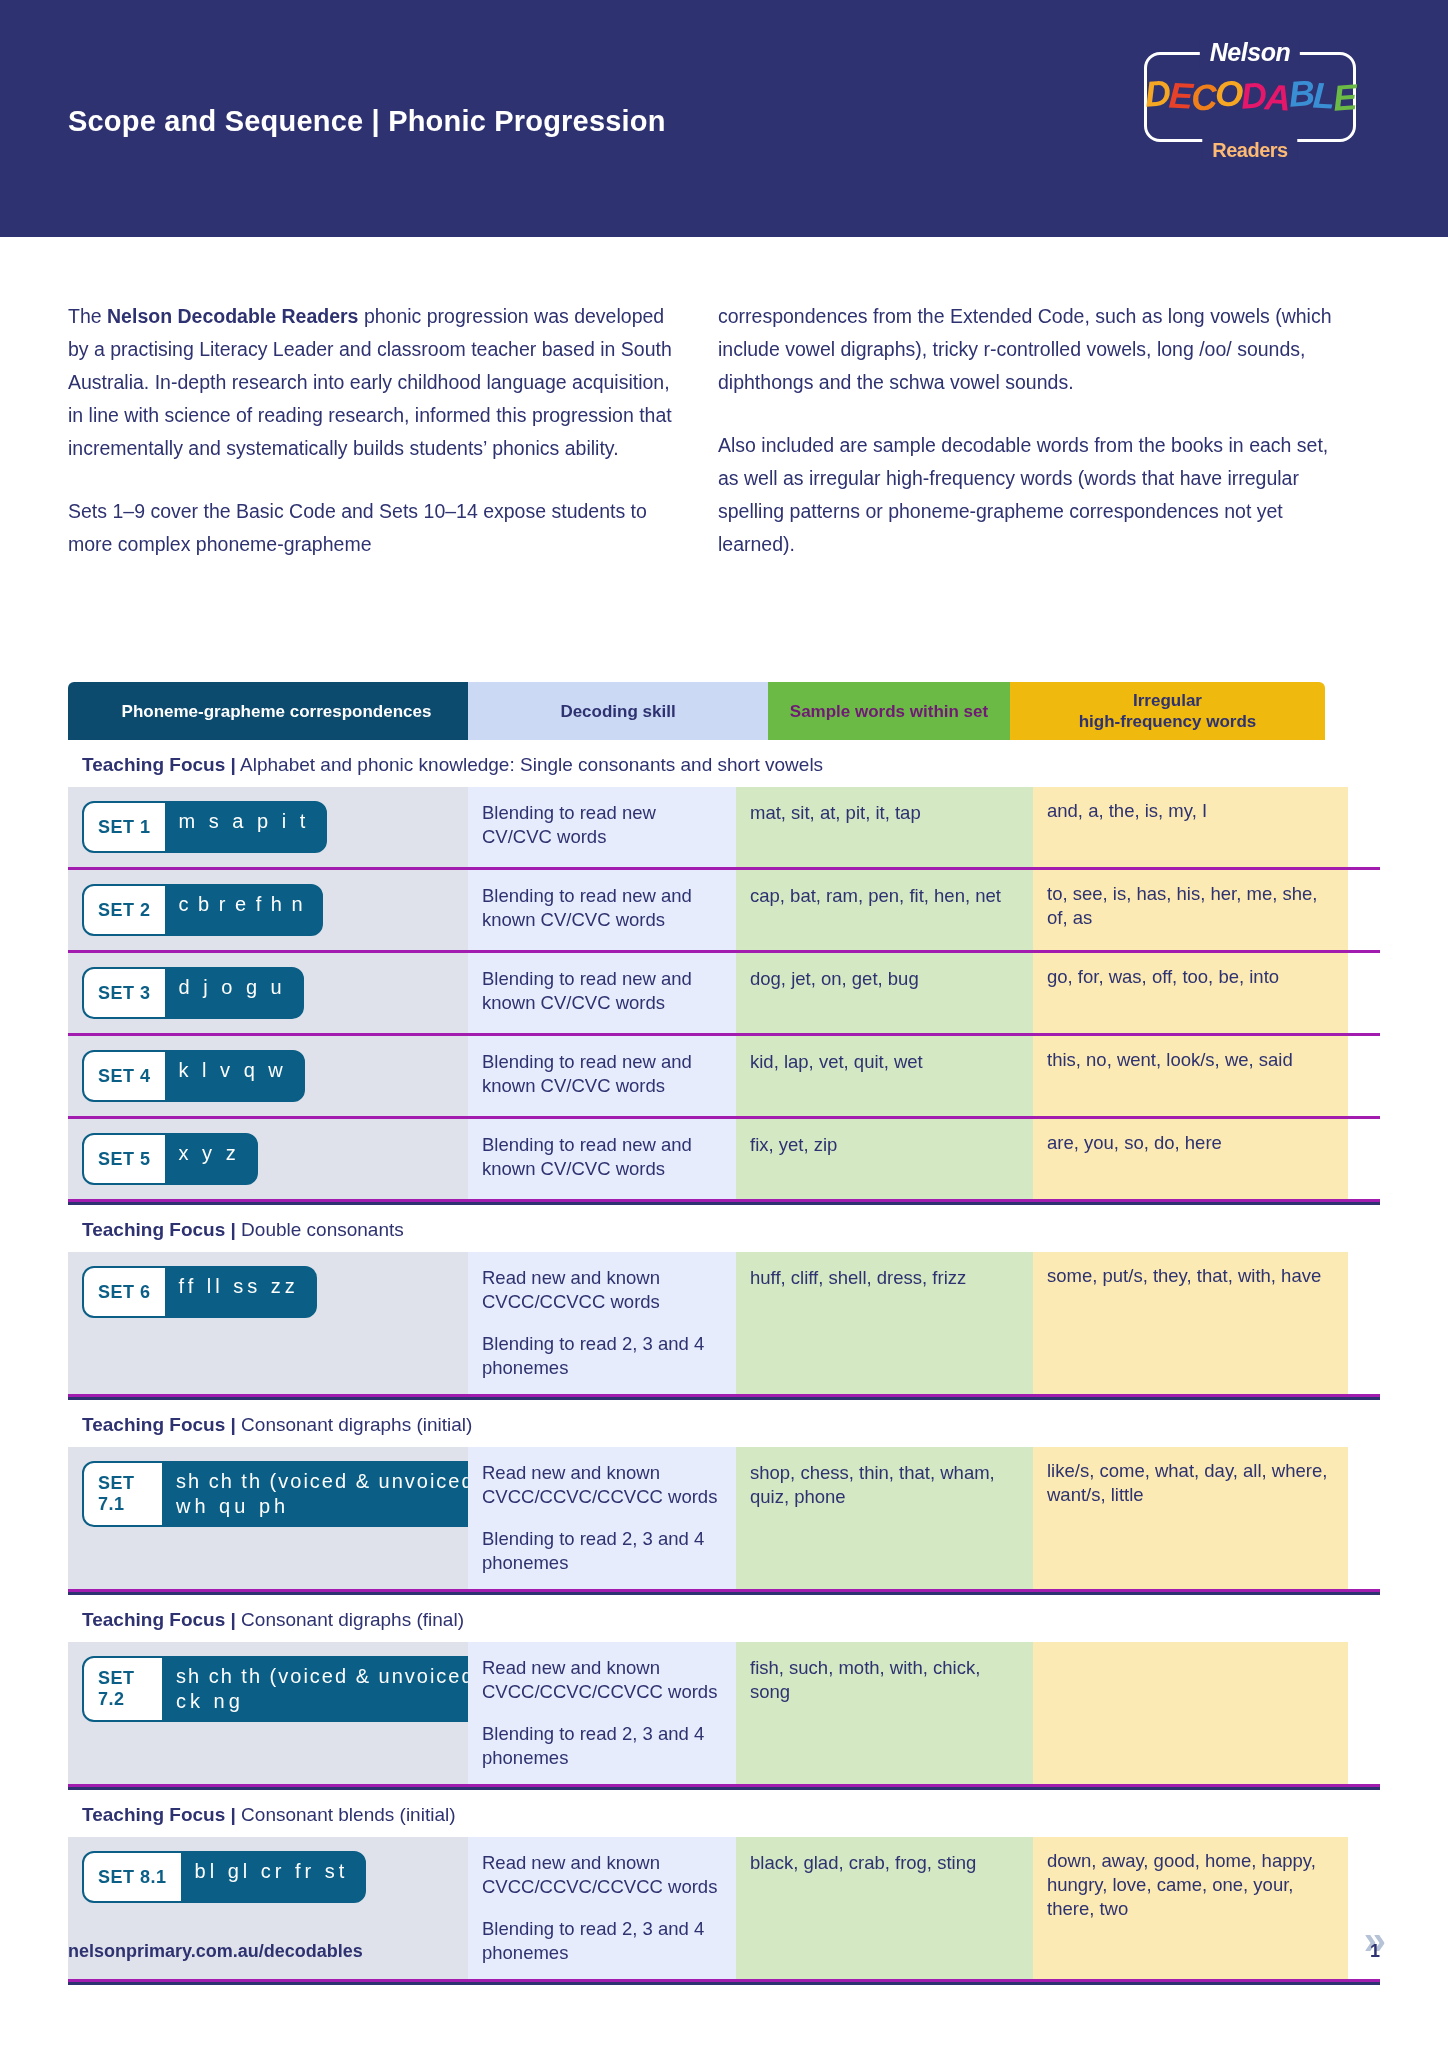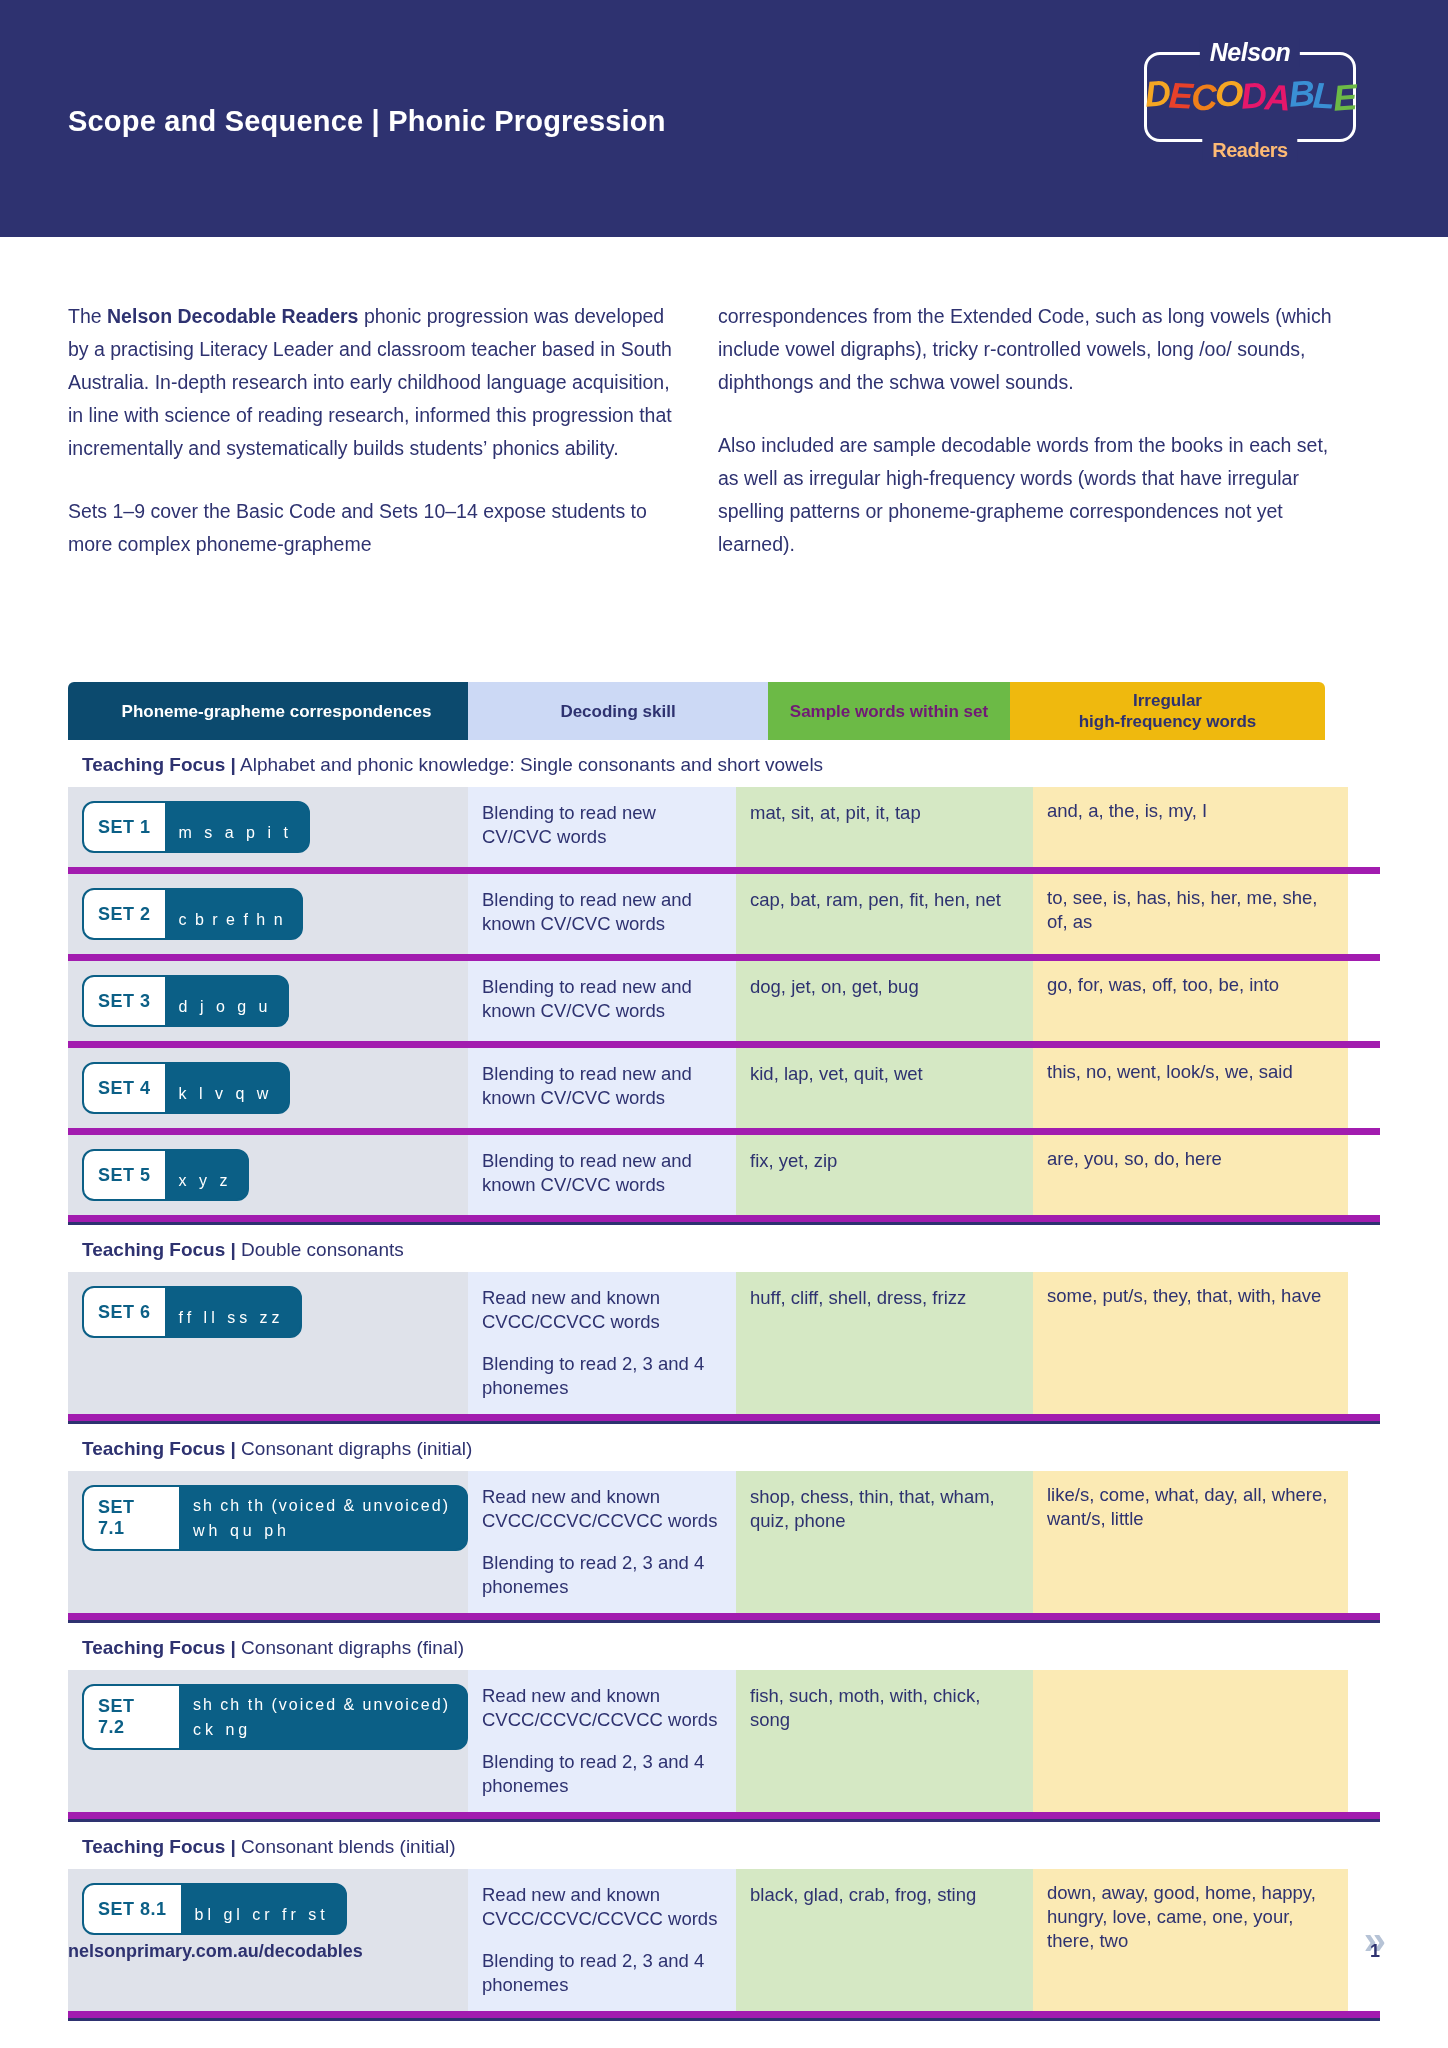--- a/index.html
+++ b/index.html
@@ -141,21 +141,21 @@
     font-size:19px;
     line-height:22px;
     padding:14px 0 11px 14px;
     color:#2e3270;
     background:#ffffff;
   }
   .focus b{ font-weight:bold; }
 
   .row{
     display:flex;
-    border-bottom:7px solid #a21caf;
+    border-bottom:3px solid #a21caf;
   }
   .c1{ width:400px; background:#dfe2ea; padding:14px 0 14px 14px; }
   .c2{ width:268px; background:#e6ecfb; padding:14px 10px 14px 14px; }
   .c3{ width:297px; background:#d5e8c4; padding:14px 10px 17px 14px; }
   .c4{ width:315px; background:#fbeab4; padding:12px 10px 14px 14px; }
   .c2 p, .c3 p, .c4 p{
     font-size:18.5px;
     line-height:24px;
     color:#2e3270;
   }
@@ -181,23 +181,23 @@
     align-items:center;
     justify-content:center;
     padding:0 14px;
     min-width:78px;
   }
   .badge-letters{
     background:#0b5f86;
     color:#ffffff;
     display:flex;
     flex-direction:column;
-    justify-content:flex-end;
+    justify-content:flex-start;
     padding:6px 16px 6px 14px;
-    font-size:16px;
+    font-size:20px;
     line-height:25px;
     white-space:nowrap;
   }
   .badge-letters .lt{ letter-spacing:4px; }
   .badge-letters .lt-tight{ letter-spacing:2px; }
 
   .sep-thick{
     height:3px;
     background:#2e3270;
     width:1312px;

